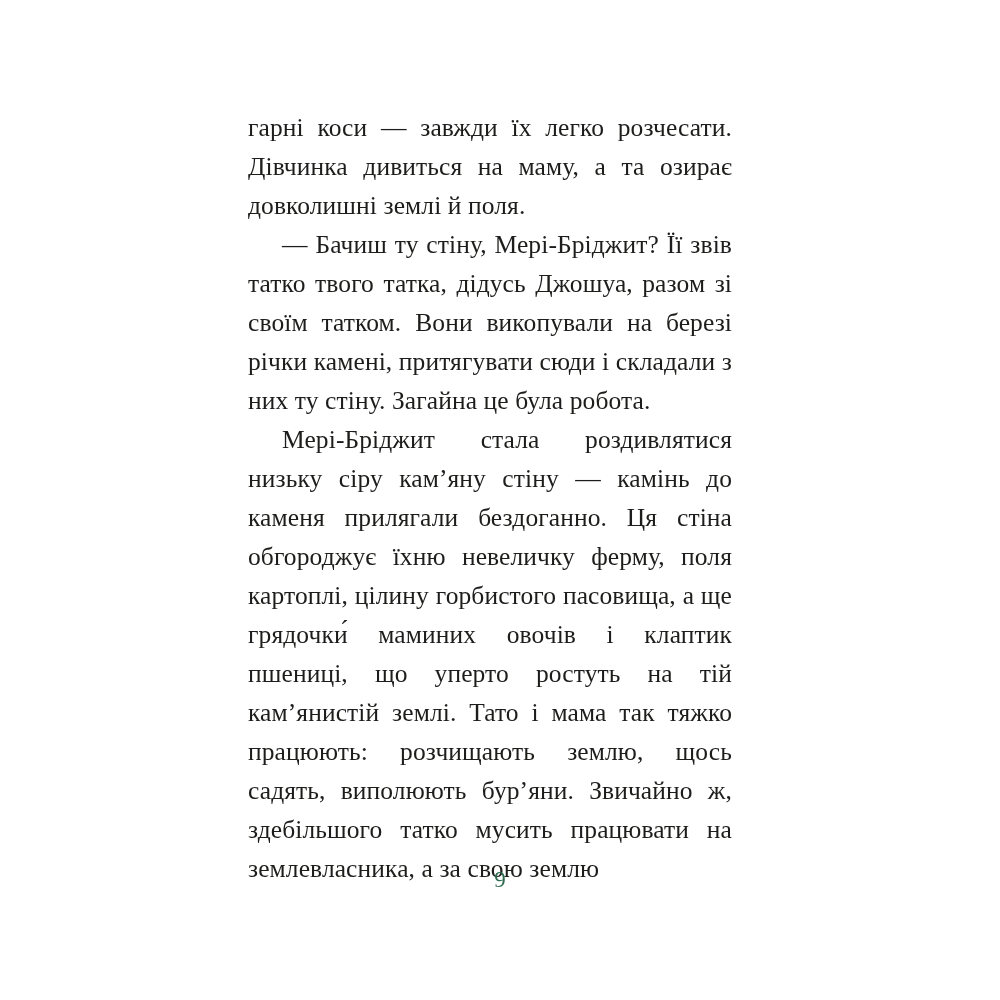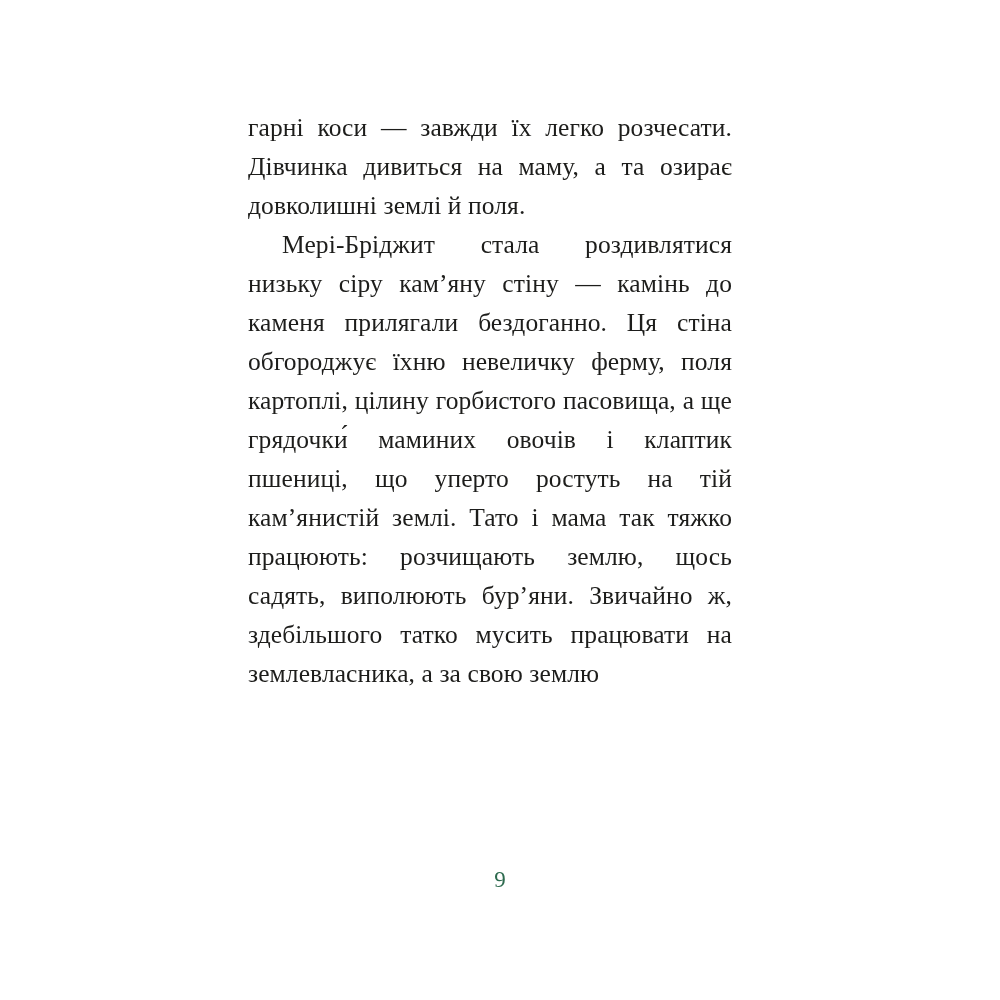--- a/index.html
+++ b/index.html
@@ -55,18 +55,19 @@
     font-family: "Liberation Serif", "DejaVu Serif", serif;
   }
 </style>
 </head>
 <body>
 
 <div class="page">
 
   <div class="text-column">
     <p class="para">гарні коси — завжди їх легко розчесати. Дівчинка дивиться на маму, а та озирає довколишні землі й поля.</p>
+    <p class="para indent">— Бачиш ту стіну, Мері-Бріджит? Її звів татко твого татка, дідусь Джошуа, разом зі своїм татком. Вони викопува­ли на березі річки камені, притягувати сюди і складали з них ту стіну. Загайна це була робота.</p>
     <p class="para indent">Мері-Бріджит стала роздивлятися низьку сіру кам’яну стіну — камінь до каменя прилягали бездоганно. Ця стіна обгороджує їхню невеличку ферму, поля картоплі, цілину горбистого пасовища, а ще грядочки́ маминих овочів і клап­тик пшениці, що уперто ростуть на тій кам’янистій землі. Тато і мама так тяж­ко працюють: розчищають землю, щось садять, виполюють бур’яни. Звичайно ж, здебільшого татко мусить працюва­ти на землевласника, а за свою землю</p>
   </div>
 
   <div class="page-number">9</div>
 
 </div>
 
 </body></html>

